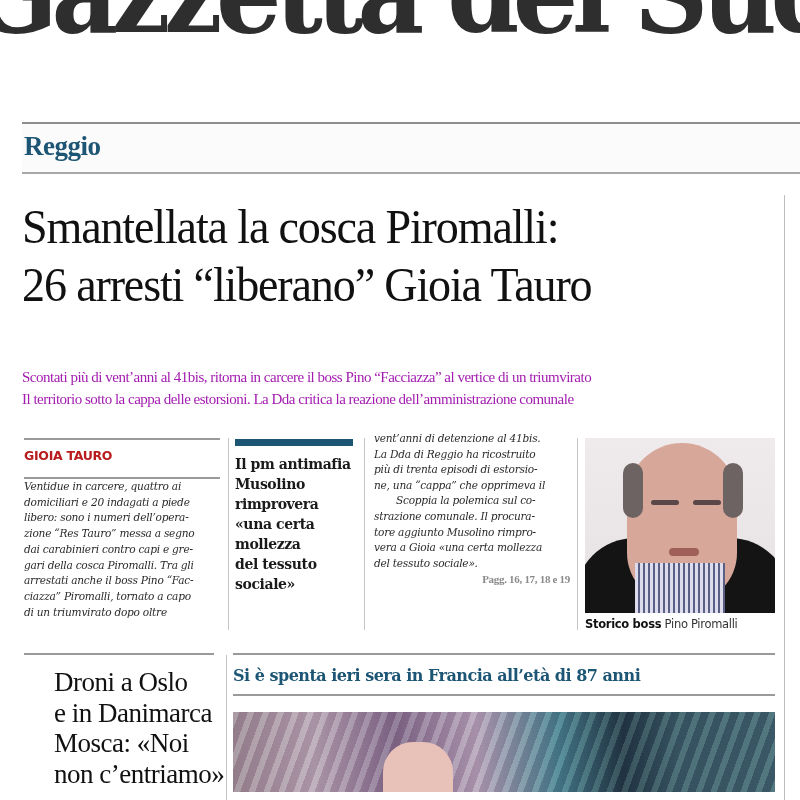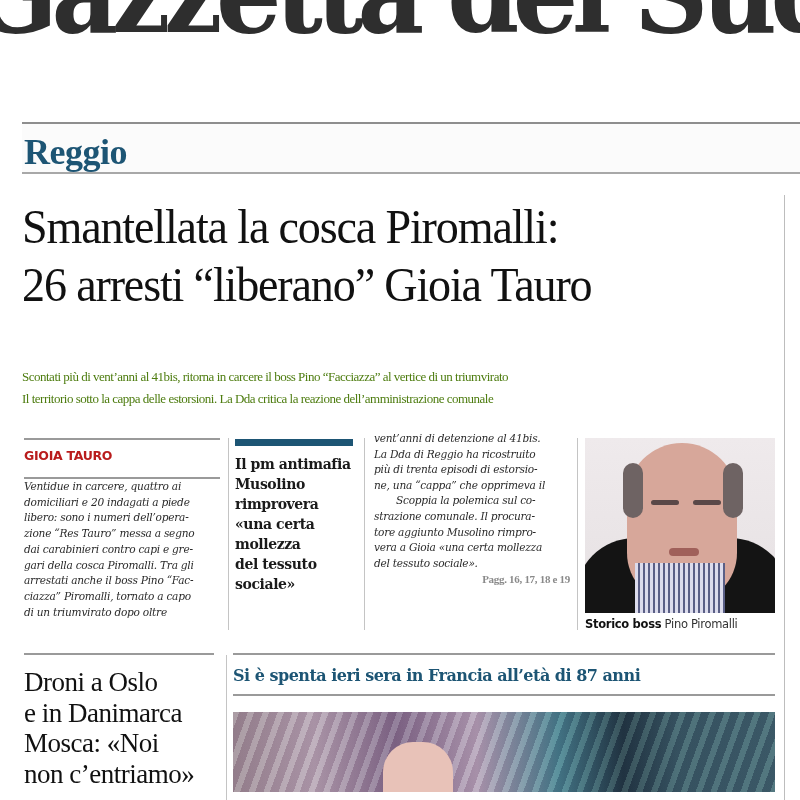--- a/index.html
+++ b/index.html
@@ -14,36 +14,36 @@
     }
 
     .right-rule { position: absolute; left: 784px; top: 195px; width: 1px; height: 605px; background: #bdbdbd; }
 
     .section-band {
       position: absolute; left: 22px; top: 122px; width: 778px; height: 52px;
       background: #fbfbfb; border-top: 2px solid #8e8e8e; border-bottom: 2px solid #a8a8a8;
     }
     .section-label {
       position: absolute; left: 24px; top: 131px;
-      font-family: "Liberation Serif", serif; font-weight: bold; font-size: 36px;
+      font-family: "Liberation Serif", serif; font-weight: bold; font-size: 27px;
       color: #1d5574; letter-spacing: -0.5px;
     }
 
     .headline {
       position: absolute; left: 22px; top: 198px; width: 760px;
       font-family: "Liberation Serif", serif; font-size: 48px; line-height: 58px;
       font-weight: normal; color: #111; letter-spacing: -1.2px;
       transform: scaleX(0.96); transform-origin: left top;
     }
     .headline span { display: block; white-space: nowrap; }
 
     .subhead {
       position: absolute; left: 22px; top: 366px; width: 760px;
-      font-family: "Liberation Serif", serif; font-size: 13px; line-height: 22px;
-      color: #4d7c0f; letter-spacing: -0.5px;
+      font-family: "Liberation Serif", serif; font-size: 15px; line-height: 22px;
+      color: #a21caf; letter-spacing: -0.5px;
     }
     .subhead span { display: block; white-space: nowrap; }
 
     
     .col-left { position: absolute; left: 24px; top: 438px; width: 196px; }
     .kicker-rule { height: 2px; background: #9a9a9a; }
     .kicker {
       font-family: "DejaVu Sans", sans-serif; font-weight: bold; font-size: 12.5px;
       color: #b91c1c; padding: 8px 0 14px 0; letter-spacing: -0.3px;
     }
@@ -94,21 +94,21 @@
     }
     .caption b { font-weight: bold; color: #111; text-align: center; }
 
     
     .bottom-left { position: absolute; left: 24px; top: 653px; width: 190px; }
     .bottom-left .rule { height: 2px; background: #9a9a9a; }
     .bl-headline {
       margin-top: 12px; font-family: "Liberation Serif", serif; font-weight: normal;
       font-size: 27px; line-height: 30.5px; color: #111; letter-spacing: -0.5px;
     }
-    .bl-headline span { display: block; white-space: nowrap; }
+    .bl-headline span { display: block; white-space: nowrap; margin-left: 30px; }
 
     
     .bottom-right { position: absolute; left: 233px; top: 653px; width: 542px; }
     .bottom-right .rule { height: 2px; background: #9a9a9a; }
     .br-kicker {
       padding: 11px 0 9px 0; font-family: "DejaVu Serif", serif; font-weight: bold;
       font-size: 16px; color: #1d5574; letter-spacing: -0.5px; white-space: nowrap;
     }
     .br-photo {
       margin-top: 16px; height: 80px; position: relative; overflow: hidden;

